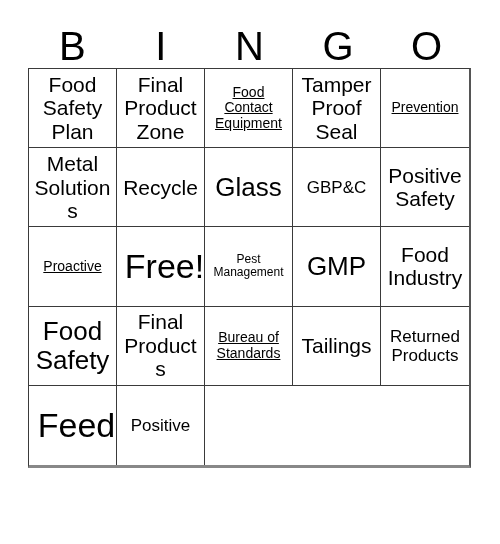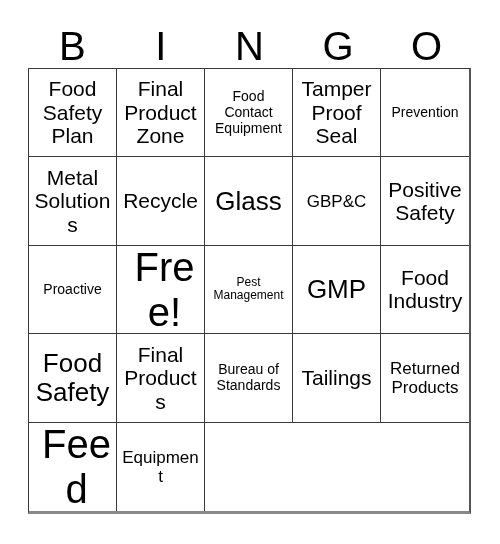--- a/index.html
+++ b/index.html
@@ -39,21 +39,21 @@
     letter-spacing: 0px;
     color: #000000;
     user-select: none;
   }
   
   #grid {
     position: absolute;
     left: 28px;
     top: 68px;
     width: 443px;
-    height: 446px;
+    height: 400px;
     box-sizing: border-box;
     border-top: 1px solid #3a3a3a;
     border-left: 1px solid #3a3a3a;
     border-right: 2px solid #555555;
     border-bottom: 3px solid #888888;
     background: #ffffff;
     display: grid;
     grid-template-columns: repeat(5, 1fr);
     grid-template-rows: repeat(5, 1fr);
   }
@@ -72,25 +72,25 @@
   .cell:nth-child(5n) { border-right: none; }
   .cell:nth-child(n+21) { border-bottom: none; justify-content: center; }
   .cell-text {
     display: block;
     width: 100%;
     line-height: 1.12;
     word-wrap: break-word;
     color: #000000;
   }
   
-  .fs-xl  { font-size: 40px; margin-left: 8px; }
+  .fs-xl  { font-size: 34px; margin-left: 8px; }
   .fs-lg  { font-size: 26px; }
   .fs-md  { font-size: 21px; }
   .fs-sm  { font-size: 17px; }
-  .fs-xs  { font-size: 14px; }
+  .fs-xs  { font-size: 14px; text-decoration: underline; }
   .fs-xxs { font-size: 12px; }
 </style>
 </head>
 <body>
 
 <div id="card">
 
   <div id="header">
     <span class="hdr-letter">B</span>
     <span class="hdr-letter">I</span>
@@ -161,17 +161,17 @@
     <div class="cell">
         <span class="cell-text fs-md">Tailings</span>
       </div>
     <div class="cell">
         <span class="cell-text fs-sm">Returned Products</span>
       </div>
     <div class="cell">
         <span class="cell-text fs-xl">Feed</span>
       </div>
     <div class="cell">
-        <span class="cell-text fs-sm">Equipment</span>
+        <span class="cell-text fs-sm">Positive</span>
       </div>
   </div>
 
 </div>
 
 </body></html>

